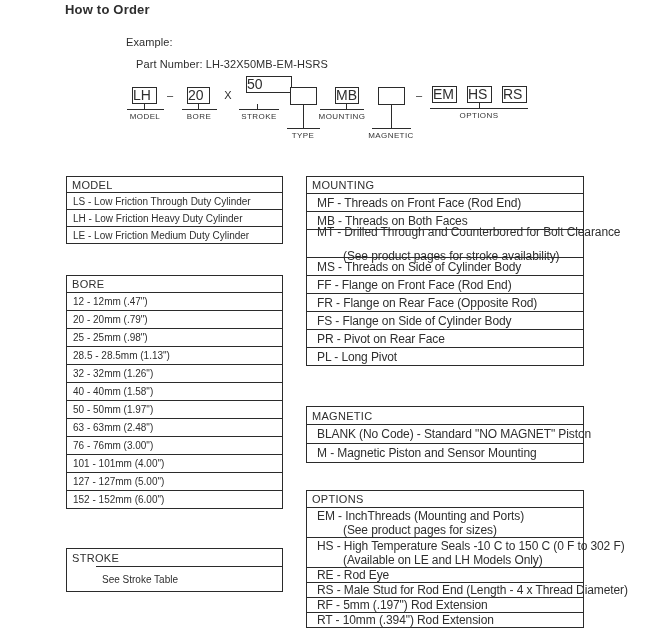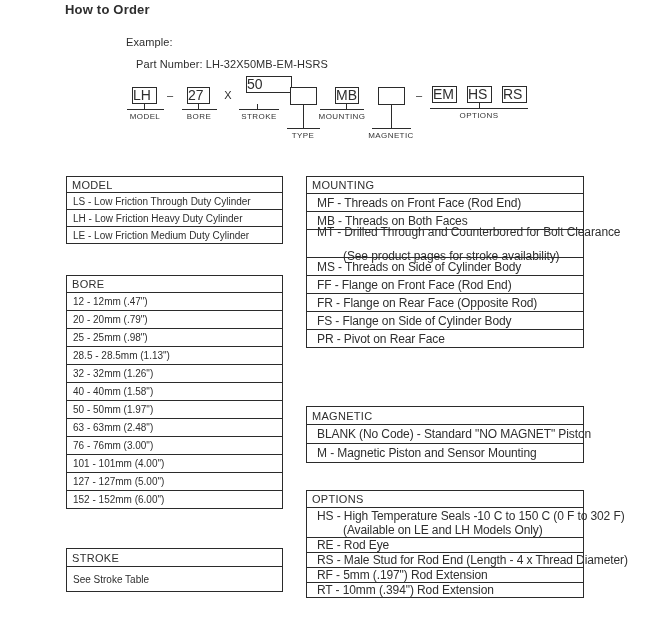--- a/index.html
+++ b/index.html
@@ -26,38 +26,38 @@
   .thead{font-size:11px;letter-spacing:0.3px;padding-left:5px;display:flex;align-items:center;}
   .trow{
     border-top:1px solid #2b2b2b;display:flex;flex-direction:column;justify-content:center;
     font-size:10px;box-sizing:border-box;white-space:nowrap;
   }
   .t-left .trow{padding-left:6px;}
   .t-right .trow{padding-left:10px;font-size:12px;letter-spacing:-0.1px;}
   .cont{padding-left:26px;}
   .t-model .thead{height:15px;}  .t-model .trow{height:17px;}
   .t-bore .thead{height:16px;}   .t-bore .trow{height:18px;}
-  .t-stroke .thead{height:17px;} .t-stroke .trow{height:25px;}
+  .t-stroke .thead{height:17px;} .t-stroke .trow{height:25px;margin-left:29px;}
   .t-mounting .thead{height:16px;} .t-mounting .trow{height:18px;} .t-mounting .trow.tall{height:28px;gap:10px;}
   .t-magnetic .thead{height:17px;} .t-magnetic .trow{height:19px;}
   .t-options .thead{height:16px;}  .t-options .trow{height:15px;} .t-options .trow.tall{height:30px;}
 </style>
 </head>
 <body>
 
 <div class="page">
 
   <div class="abs title" style="left:65px;top:2px;">How to Order</div>
   <div class="abs txt11" style="left:126px;top:36px;">Example:</div>
   <div class="abs txt11" style="left:136px;top:58px;">Part Number: LH-32X50MB-EM-HSRS</div>
 
   <div>
     <div class="code-box" style="left:132px;top:87px;width:25px;">LH</div>
     <div class="sep" style="left:163px;top:87px;width:14px;">–</div>
-    <div class="code-box" style="left:187px;top:87px;width:23px;">27</div>
+    <div class="code-box" style="left:187px;top:87px;width:23px;">20</div>
     <div class="sep" style="left:220px;top:87px;width:16px;font-size:11px;">X</div>
     <div class="code-box" style="left:246px;top:76px;width:46px;">50</div>
     <div class="code-box" style="left:290px;top:87px;width:27px;height:18px;"></div>
     <div class="code-box" style="left:335px;top:87px;width:24px;">MB</div>
     <div class="code-box" style="left:378px;top:87px;width:27px;height:18px;"></div>
     <div class="sep" style="left:412px;top:87px;width:14px;">–</div>
     <div class="code-box" style="left:432px;top:86px;width:25px;">EM</div>
     <div class="code-box" style="left:467px;top:86px;width:25px;">HS</div>
     <div class="code-box" style="left:502px;top:86px;width:25px;">RS</div>
 
@@ -166,34 +166,41 @@
       </div>
     <div class="trow">
         <span>FR - Flange on Rear Face (Opposite Rod)</span>
       </div>
     <div class="trow">
         <span>FS - Flange on Side of Cylinder Body</span>
       </div>
     <div class="trow">
         <span>PR - Pivot on Rear Face</span>
       </div>
+    <div class="trow">
+        <span>PL - Long Pivot</span>
+      </div>
   </div>
 
   <div class="table t-right t-magnetic" style="top:406px;">
     <div class="thead">MAGNETIC</div>
     <div class="trow">
         <span>BLANK (No Code) - Standard "NO MAGNET" Piston</span>
       </div>
     <div class="trow">
         <span>M - Magnetic Piston and Sensor Mounting</span>
       </div>
   </div>
 
   <div class="table t-right t-options" style="top:490px;">
     <div class="thead">OPTIONS</div>
+    <div class="trow tall">
+      <span>EM - InchThreads (Mounting and Ports)</span>
+      <span class="cont">(See product pages for sizes)</span>
+    </div>
     <div class="trow tall">
       <span>HS - High Temperature Seals -10 C to 150 C (0 F to 302 F)</span>
       <span class="cont">(Available on LE and LH Models Only)</span>
     </div>
     <div class="trow">
         <span>RE - Rod Eye</span>
       </div>
     <div class="trow">
         <span>RS - Male Stud for Rod End (Length - 4 x Thread Diameter)</span>
       </div>

